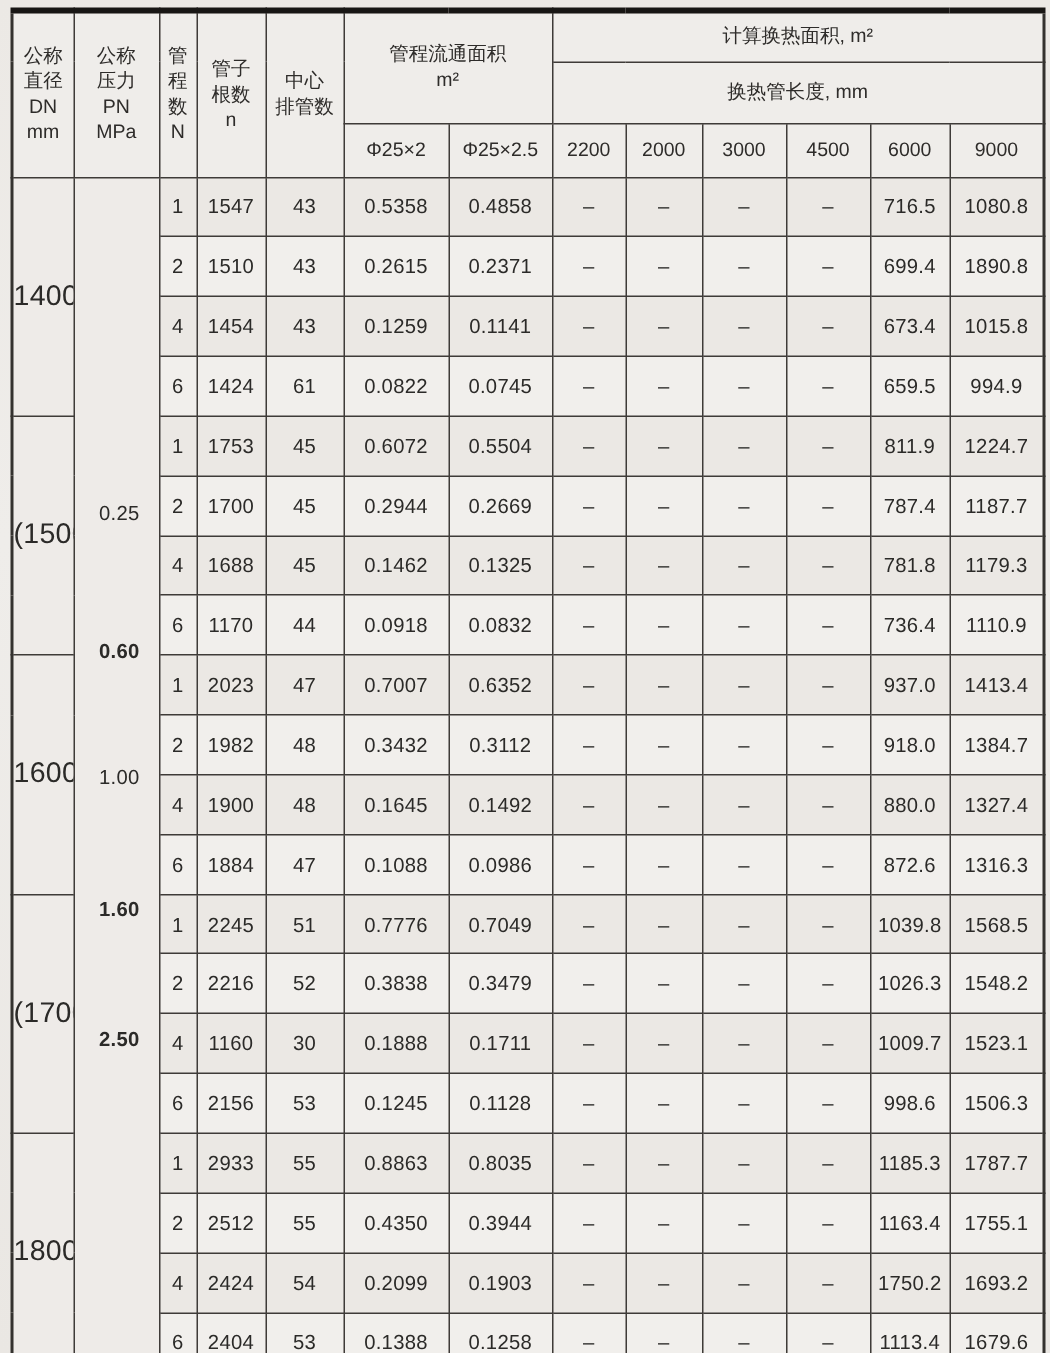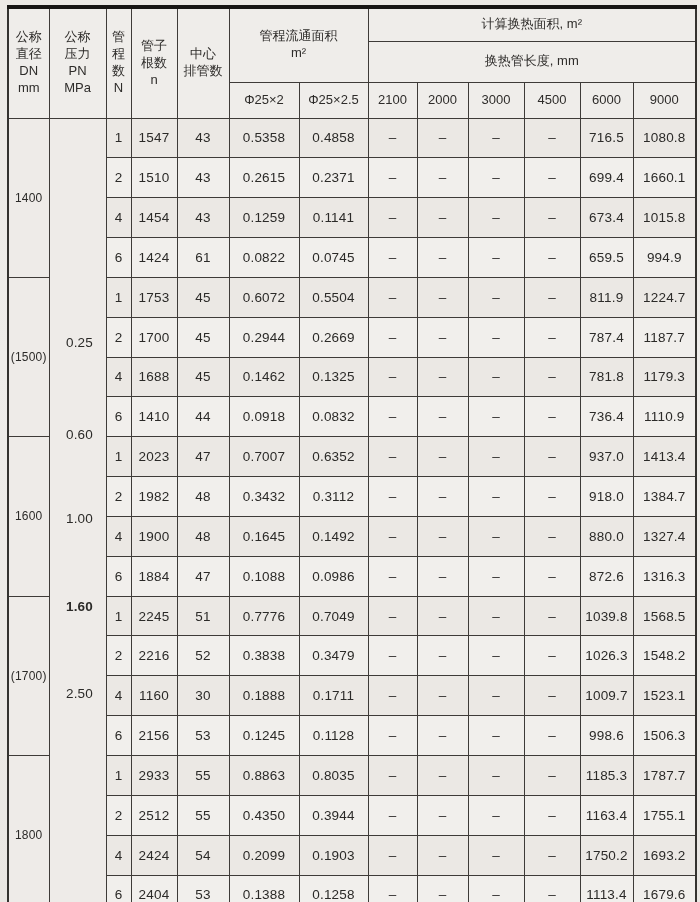--- a/index.html
+++ b/index.html
@@ -43,21 +43,21 @@
   thead tr.h1{height:34px;}
   thead tr.h2{height:41px;}
   thead tr.h3{height:36px;}
   tbody td{
     font-size:13.5px;
     height:38.85px;
   }
   tbody tr:nth-child(odd) td{background:#ebe8e4;}
   tbody tr:nth-child(even) td{background:#f1efec;}
   td.dn-cell{
-    font-size:12px;
+    font-size:19px;
     background:#eeebe8 !important;
   }
   td.pn-cell{
     position:relative;
     background:#eeebe8 !important;
   }
   .pn-label{
     position:absolute;
     left:4px;right:0;
     transform:translateY(-50%);
@@ -108,37 +108,37 @@
         <th colspan="2" rowspan="2">管程流通面积
 m²</th>
         <th colspan="6">计算换热面积, m²</th>
       </tr>
       <tr class="h2">
         <th colspan="6">换热管长度, mm</th>
       </tr>
       <tr class="h3">
         <th>Φ25×2</th>
         <th>Φ25×2.5</th>
-        <th>2100</th>
+        <th>2200</th>
         <th>2000</th>
         <th>3000</th>
         <th>4500</th>
         <th>6000</th>
         <th>9000</th>
       </tr>
     </thead>
     <tbody id="tbody">
         <tr>
           <td rowspan="4" class="dn-cell num">1400</td>
           <td rowspan="20" class="pn-cell">
             <span class="pn-label num" style="top: 28.1%;">0.25</span>
-            <span class="pn-label num" style="top: 39.6%;">0.60</span>
+            <span class="pn-label num" style="top: 39.6%; font-weight: bold;">0.60</span>
             <span class="pn-label num" style="top: 50.2%;">1.00</span>
             <span class="pn-label num" style="top: 61.3%; font-weight: bold;">1.60</span>
-            <span class="pn-label num" style="top: 72.2%;">2.50</span>
+            <span class="pn-label num" style="top: 72.2%; font-weight: bold;">2.50</span>
           </td>
           <td class="num">1</td>
           <td class="num">1547</td>
           <td class="num">43</td>
           <td class="num">0.5358</td>
           <td class="num">0.4858</td>
           <td class="num">–</td>
           <td class="num">–</td>
           <td class="num">–</td>
           <td class="num">–</td>
@@ -149,21 +149,21 @@
           <td class="num">2</td>
           <td class="num">1510</td>
           <td class="num">43</td>
           <td class="num">0.2615</td>
           <td class="num">0.2371</td>
           <td class="num">–</td>
           <td class="num">–</td>
           <td class="num">–</td>
           <td class="num">–</td>
           <td class="num">699.4</td>
-          <td class="num">1660.1</td>
+          <td class="num">1890.8</td>
         </tr>
         <tr>
           <td class="num">4</td>
           <td class="num">1454</td>
           <td class="num">43</td>
           <td class="num">0.1259</td>
           <td class="num">0.1141</td>
           <td class="num">–</td>
           <td class="num">–</td>
           <td class="num">–</td>
@@ -219,21 +219,21 @@
           <td class="num">0.1325</td>
           <td class="num">–</td>
           <td class="num">–</td>
           <td class="num">–</td>
           <td class="num">–</td>
           <td class="num">781.8</td>
           <td class="num">1179.3</td>
         </tr>
         <tr>
           <td class="num">6</td>
-          <td class="num">1410</td>
+          <td class="num">1170</td>
           <td class="num">44</td>
           <td class="num">0.0918</td>
           <td class="num">0.0832</td>
           <td class="num">–</td>
           <td class="num">–</td>
           <td class="num">–</td>
           <td class="num">–</td>
           <td class="num">736.4</td>
           <td class="num">1110.9</td>
         </tr>

